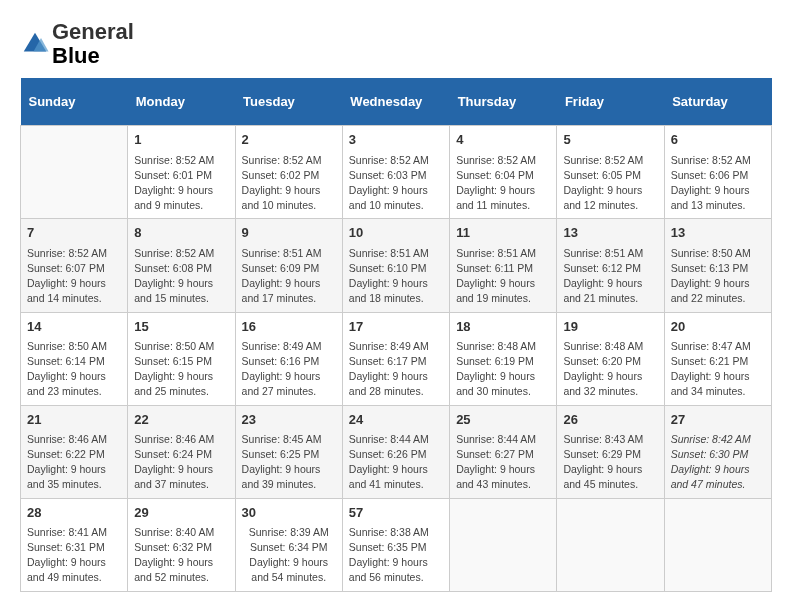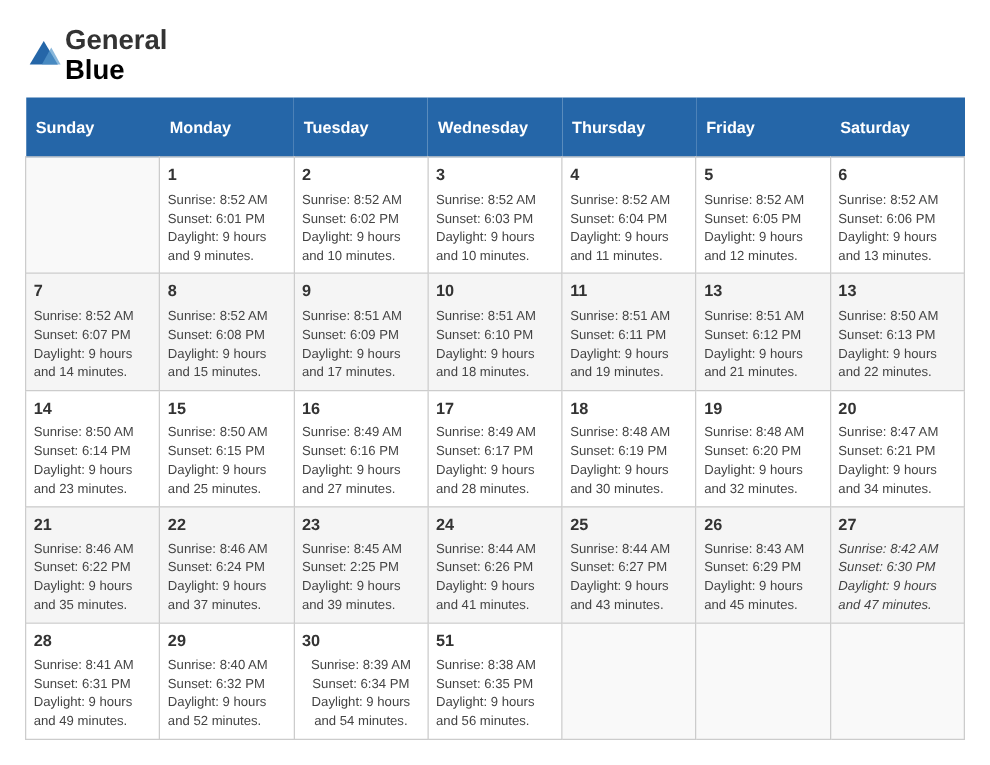--- a/index.html
+++ b/index.html
@@ -272,21 +272,21 @@
         <td>
           <div class="day-num">22</div>
           <div class="day-info" style="white-space: pre-line;">Sunrise: 8:46 AM
 Sunset: 6:24 PM
 Daylight: 9 hours
 and 37 minutes.</div>
         </td>
         <td>
           <div class="day-num">23</div>
           <div class="day-info" style="white-space: pre-line;">Sunrise: 8:45 AM
-Sunset: 2:25 PM
+Sunset: 6:25 PM
 Daylight: 9 hours
 and 39 minutes.</div>
         </td>
         <td>
           <div class="day-num">24</div>
           <div class="day-info" style="white-space: pre-line;">Sunrise: 8:44 AM
 Sunset: 6:26 PM
 Daylight: 9 hours
 and 41 minutes.</div>
         </td>
@@ -328,21 +328,21 @@
 and 52 minutes.</div>
         </td>
         <td>
           <div class="day-num">30</div>
           <div class="day-info" style="white-space: pre-line; text-align: center;">Sunrise: 8:39 AM
 Sunset: 6:34 PM
 Daylight: 9 hours
 and 54 minutes.</div>
         </td>
         <td>
-          <div class="day-num">51</div>
+          <div class="day-num">57</div>
           <div class="day-info" style="white-space: pre-line;">Sunrise: 8:38 AM
 Sunset: 6:35 PM
 Daylight: 9 hours
 and 56 minutes.</div>
         </td>
         <td class="empty"></td>
         <td class="empty"></td>
         <td class="empty"></td>
       </tr>
     </tbody>

